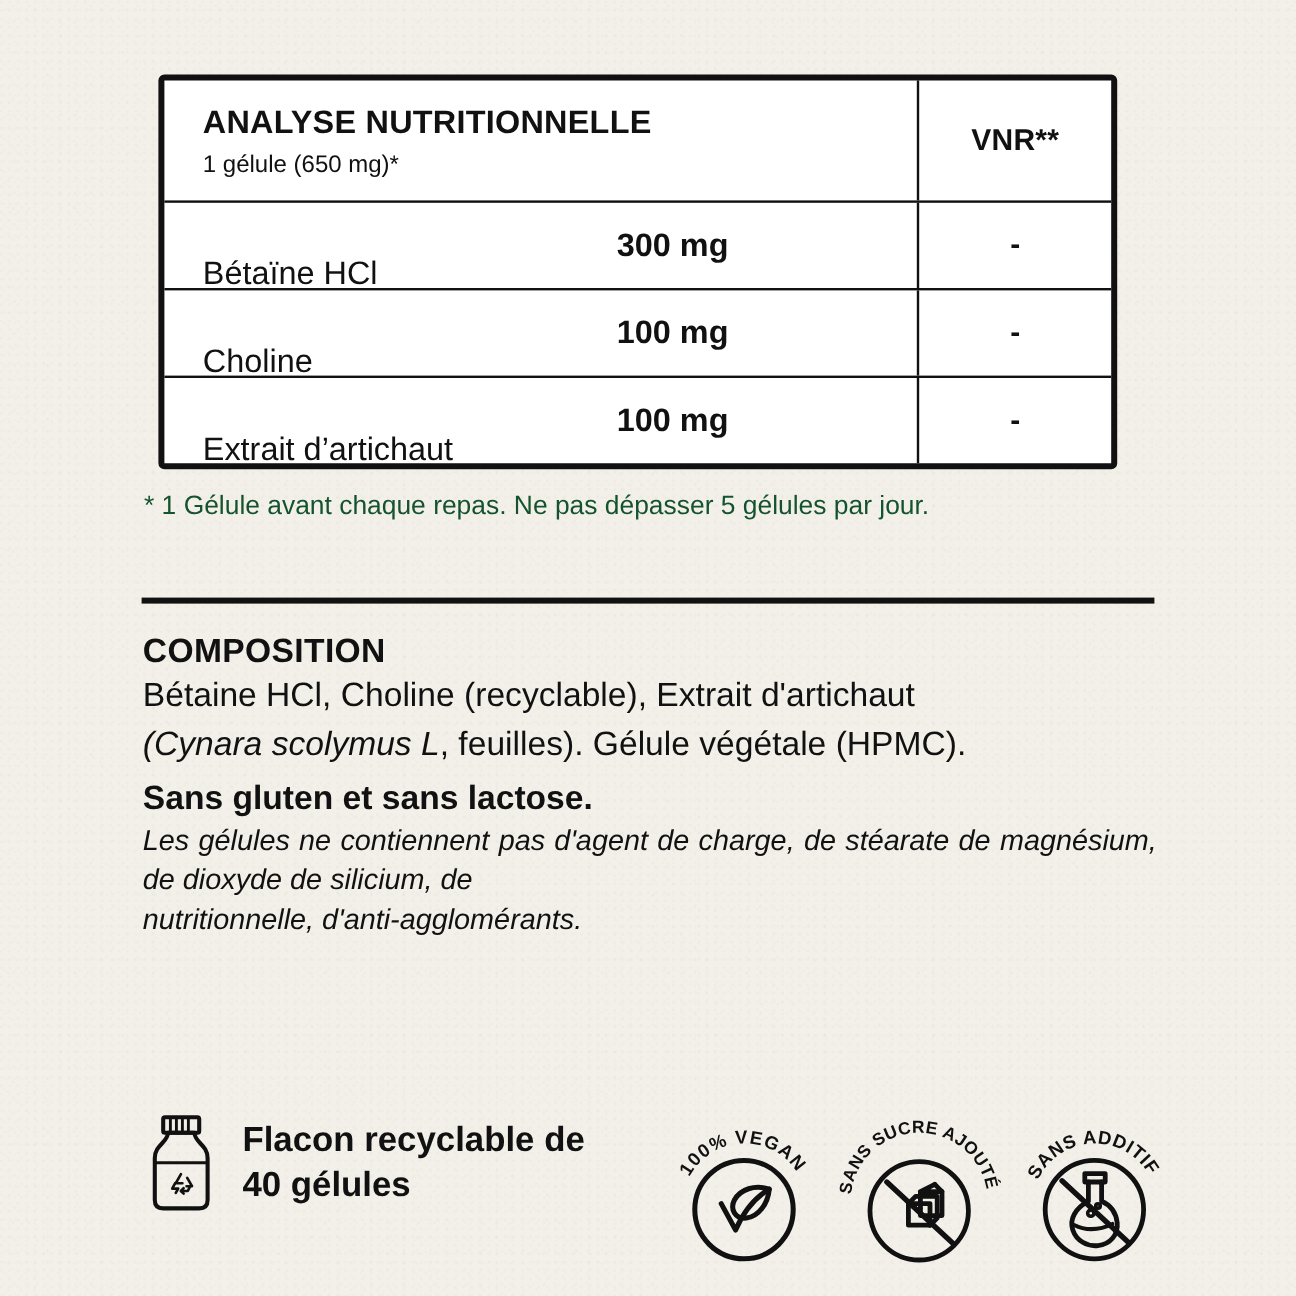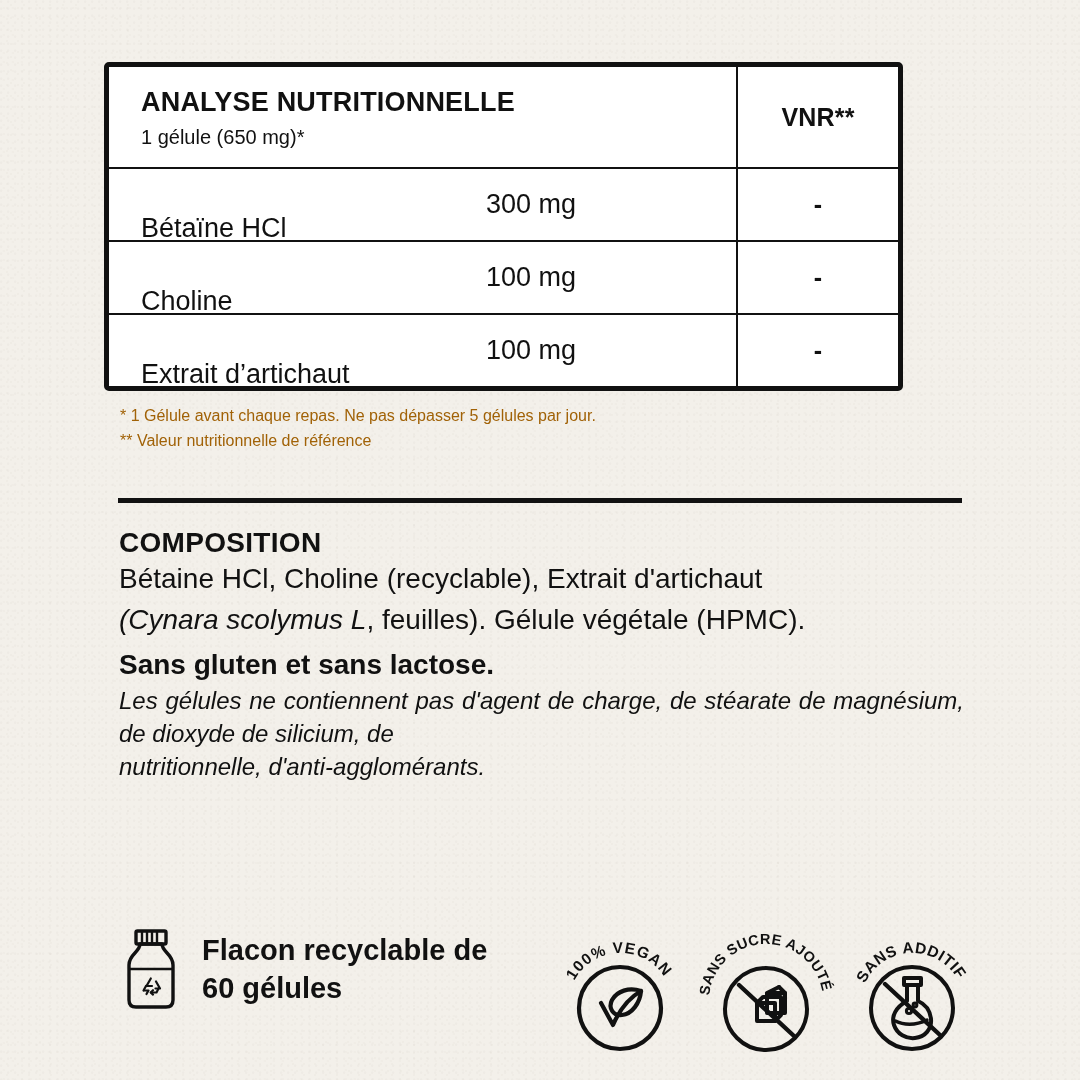--- a/index.html
+++ b/index.html
@@ -24,21 +24,21 @@
       radial-gradient(circle at 17% 23%, rgba(160,150,135,.10) 0 1px, transparent 1.4px),
       radial-gradient(circle at 63% 71%, rgba(160,150,135,.09) 0 1px, transparent 1.4px),
       radial-gradient(circle at 41% 88%, rgba(170,160,145,.08) 0 1px, transparent 1.4px),
       radial-gradient(circle at 85% 37%, rgba(150,140,125,.08) 0 1px, transparent 1.4px);
     background-size: 7px 7px, 11px 11px, 9px 9px, 13px 13px;
   }
 
   
   .nutri-table {
     position: absolute;
-    left: 104px;
+    left: 132px;
     top: 62px;
     width: 799px;
     border: 5px solid #111;
     border-radius: 5px;
     background: #ffffff;
     box-sizing: border-box;
   }
   .nt-row {
     display: flex;
     align-items: stretch;
@@ -95,38 +95,39 @@
   .ing-name {
     font-size: 27px;
     line-height: 1;
     width: 345px;
     flex: 0 0 345px;
     margin-top: 48px;
   }
   .ing-amount {
     font-size: 27px;
     line-height: 1;
+    font-weight: bold;
   }
   .vnr-val {
     font-size: 25px;
     font-weight: bold;
     line-height: 1;
   }
 
   
   .footnotes {
     position: absolute;
     left: 120px;
     top: 404px;
     width: 850px;
   }
   .footnote {
-    font-size: 16px;
+    font-size: 22px;
     line-height: 1.55;
-    color: #a16207;
+    color: #14532d;
   }
 
   
   .divider {
     position: absolute;
     left: 118px;
     top: 498px;
     width: 844px;
     height: 5px;
     background: #111;
@@ -252,21 +253,20 @@
     </div>
     <div class="nt-right">
       <span class="vnr-val">-</span>
     </div>
   </div>
 
 </div>
 
 <div class="footnotes">
   <div class="footnote">* 1 Gélule avant chaque repas. Ne pas dépasser 5 gélules par jour.</div>
-  <div class="footnote">** Valeur nutritionnelle de référence</div>
 </div>
 
 <div class="divider"></div>
 
 <div class="composition">
   <div class="comp-title">COMPOSITION</div>
 
   <div class="comp-line">Bétaine HCl, Choline (recyclable), Extrait d'artichaut</div>
 
   <div class="comp-line">
@@ -298,21 +298,21 @@
           <path d="M28.8 50.5 L24.5 58 L30 58"></path>
           <path d="M34 53.5 L38 60.5 L33.5 60.5"></path>
           <path d="M22.5 62.5 L26.5 62.5 L24.5 66"></path>
           <path d="M24 58 L21.5 62.5"></path>
           <path d="M36.5 60.5 L34.5 64.5 L29 64.5"></path>
           <path d="M31 62.2 L28.7 64.5 L31 66.6"></path>
         </g>
       </svg>
     </span>
     <div class="bottle-text">Flacon recyclable de
-60 gélules</div>
+40 gélules</div>
   </div>
 
   <div class="badges">
 
     <div class="badge badge-vegan">
       <svg viewBox="0 0 150 150">
         <defs>
           <path id="arcVegan" d="M 24 82 A 52 52 0 0 1 126 78" fill="none"></path>
         </defs>
         <text font-family="Liberation Sans, sans-serif" font-size="15.5" font-weight="bold" fill="#111" letter-spacing="1">

